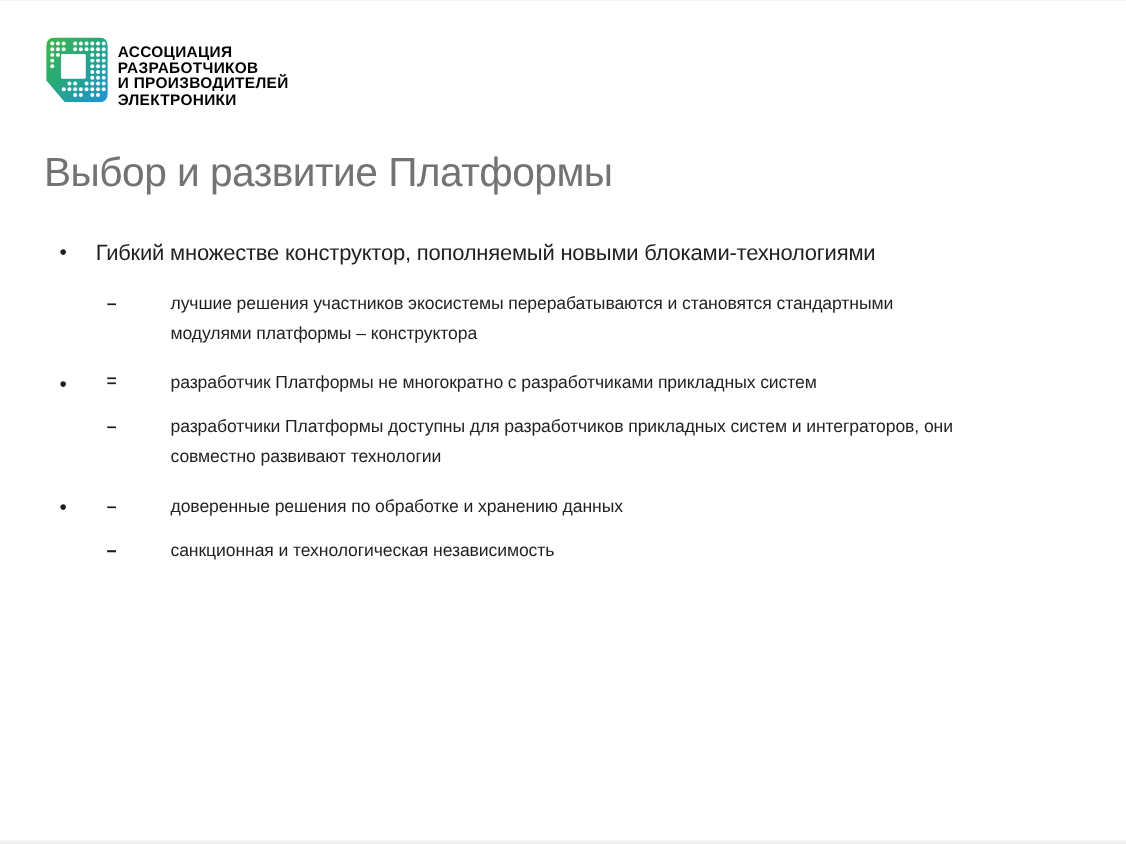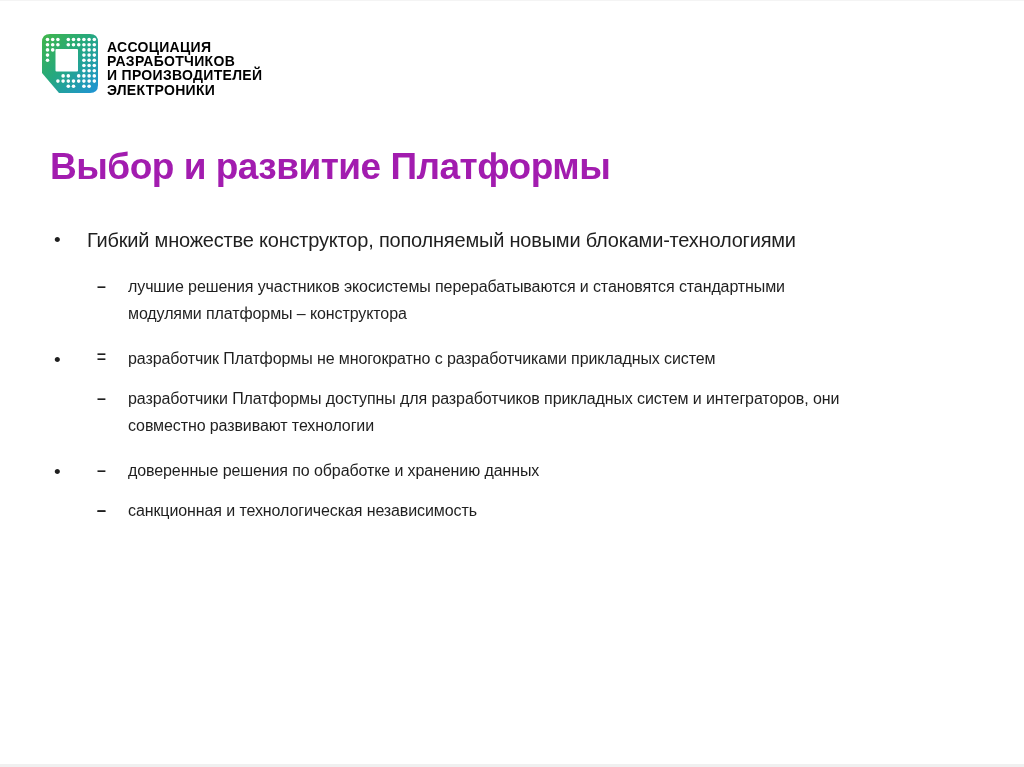--- a/index.html
+++ b/index.html
@@ -50,26 +50,26 @@
   }
 
   
   .content {
     position: absolute;
     left: 40px;
     top: 134px;
     width: 950px;
   }
   .title {
-    margin: 10px;
+    margin: 0;
     font-size: 37px;
     line-height: 44px;
-    font-weight: 700;
+    font-weight: 400;
     letter-spacing: -0.5px;
-    color: #a21caf;
+    color: #737373;
   }
   .bullet-list {
     margin-top: 36px;
     color: #1f1f1f;
   }
   .section + .section { margin-top: 9px; }
 
   .item-main {
     position: relative;
     padding-left: 47px;
@@ -86,21 +86,21 @@
   }
 
   .item-sub {
     position: relative;
     padding-left: 88px;
     font-size: 16px;
     line-height: 27px;
     letter-spacing: -0.1px;
     color: #1f1f1f;
   }
-  .item-sub .text { display: inline-block; max-width: 715px; vertical-align: top; }
+  .item-sub .text { display: inline-block; max-width: 715px; vertical-align: top; margin-left: 27px; }
   .item-sub .marker {
     position: absolute;
     left: 57px;
     top: 0;
     font-weight: bold;
   }
   .item-main + .item-sub { margin-top: 18px; }
   .item-sub + .item-sub { margin-top: 13px; }
 </style>
 </head>

